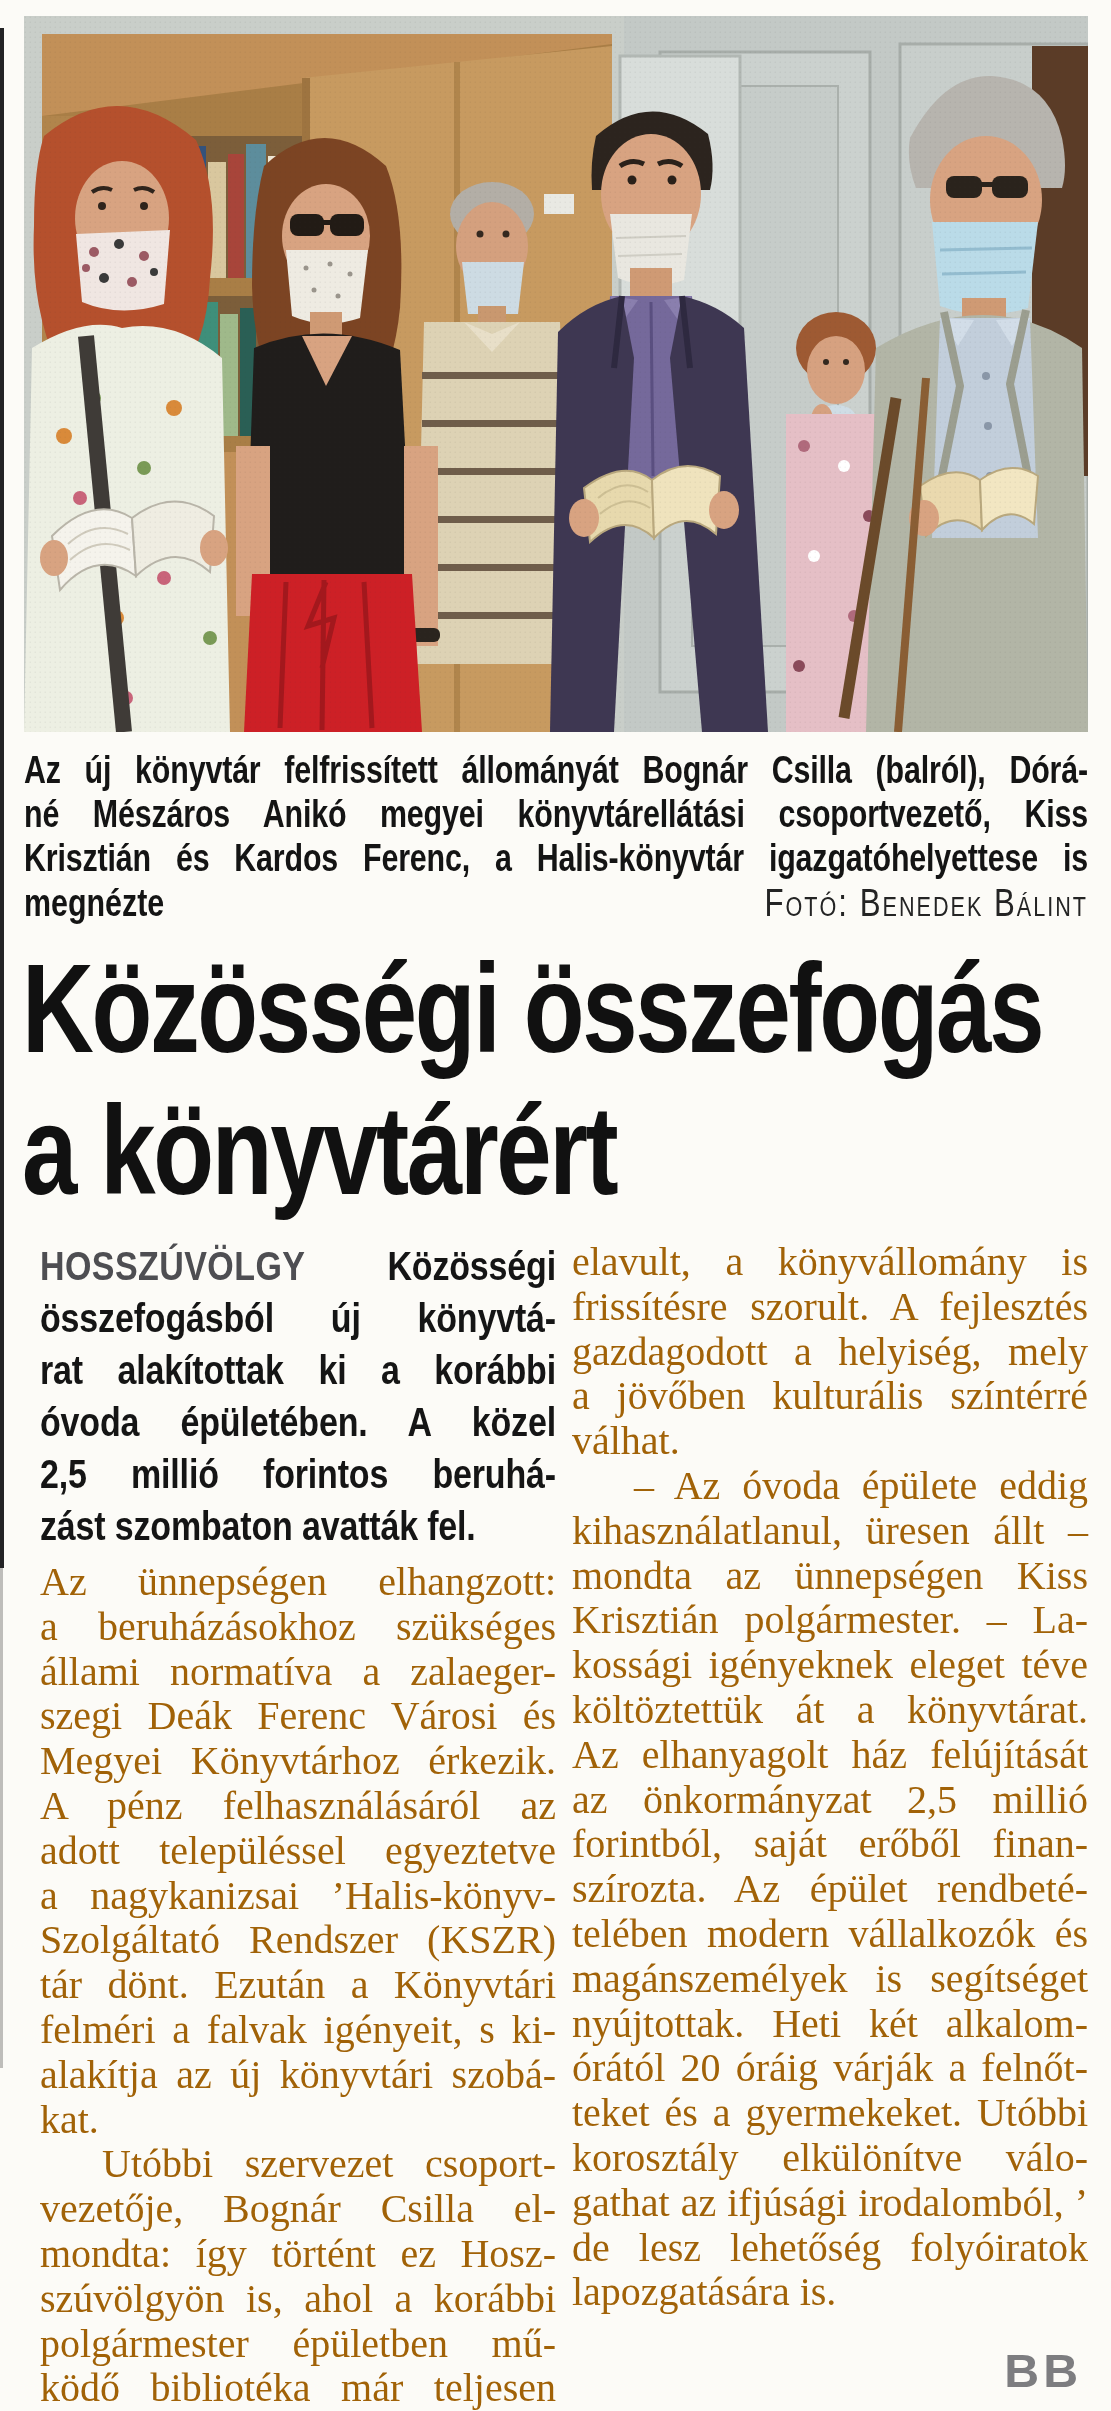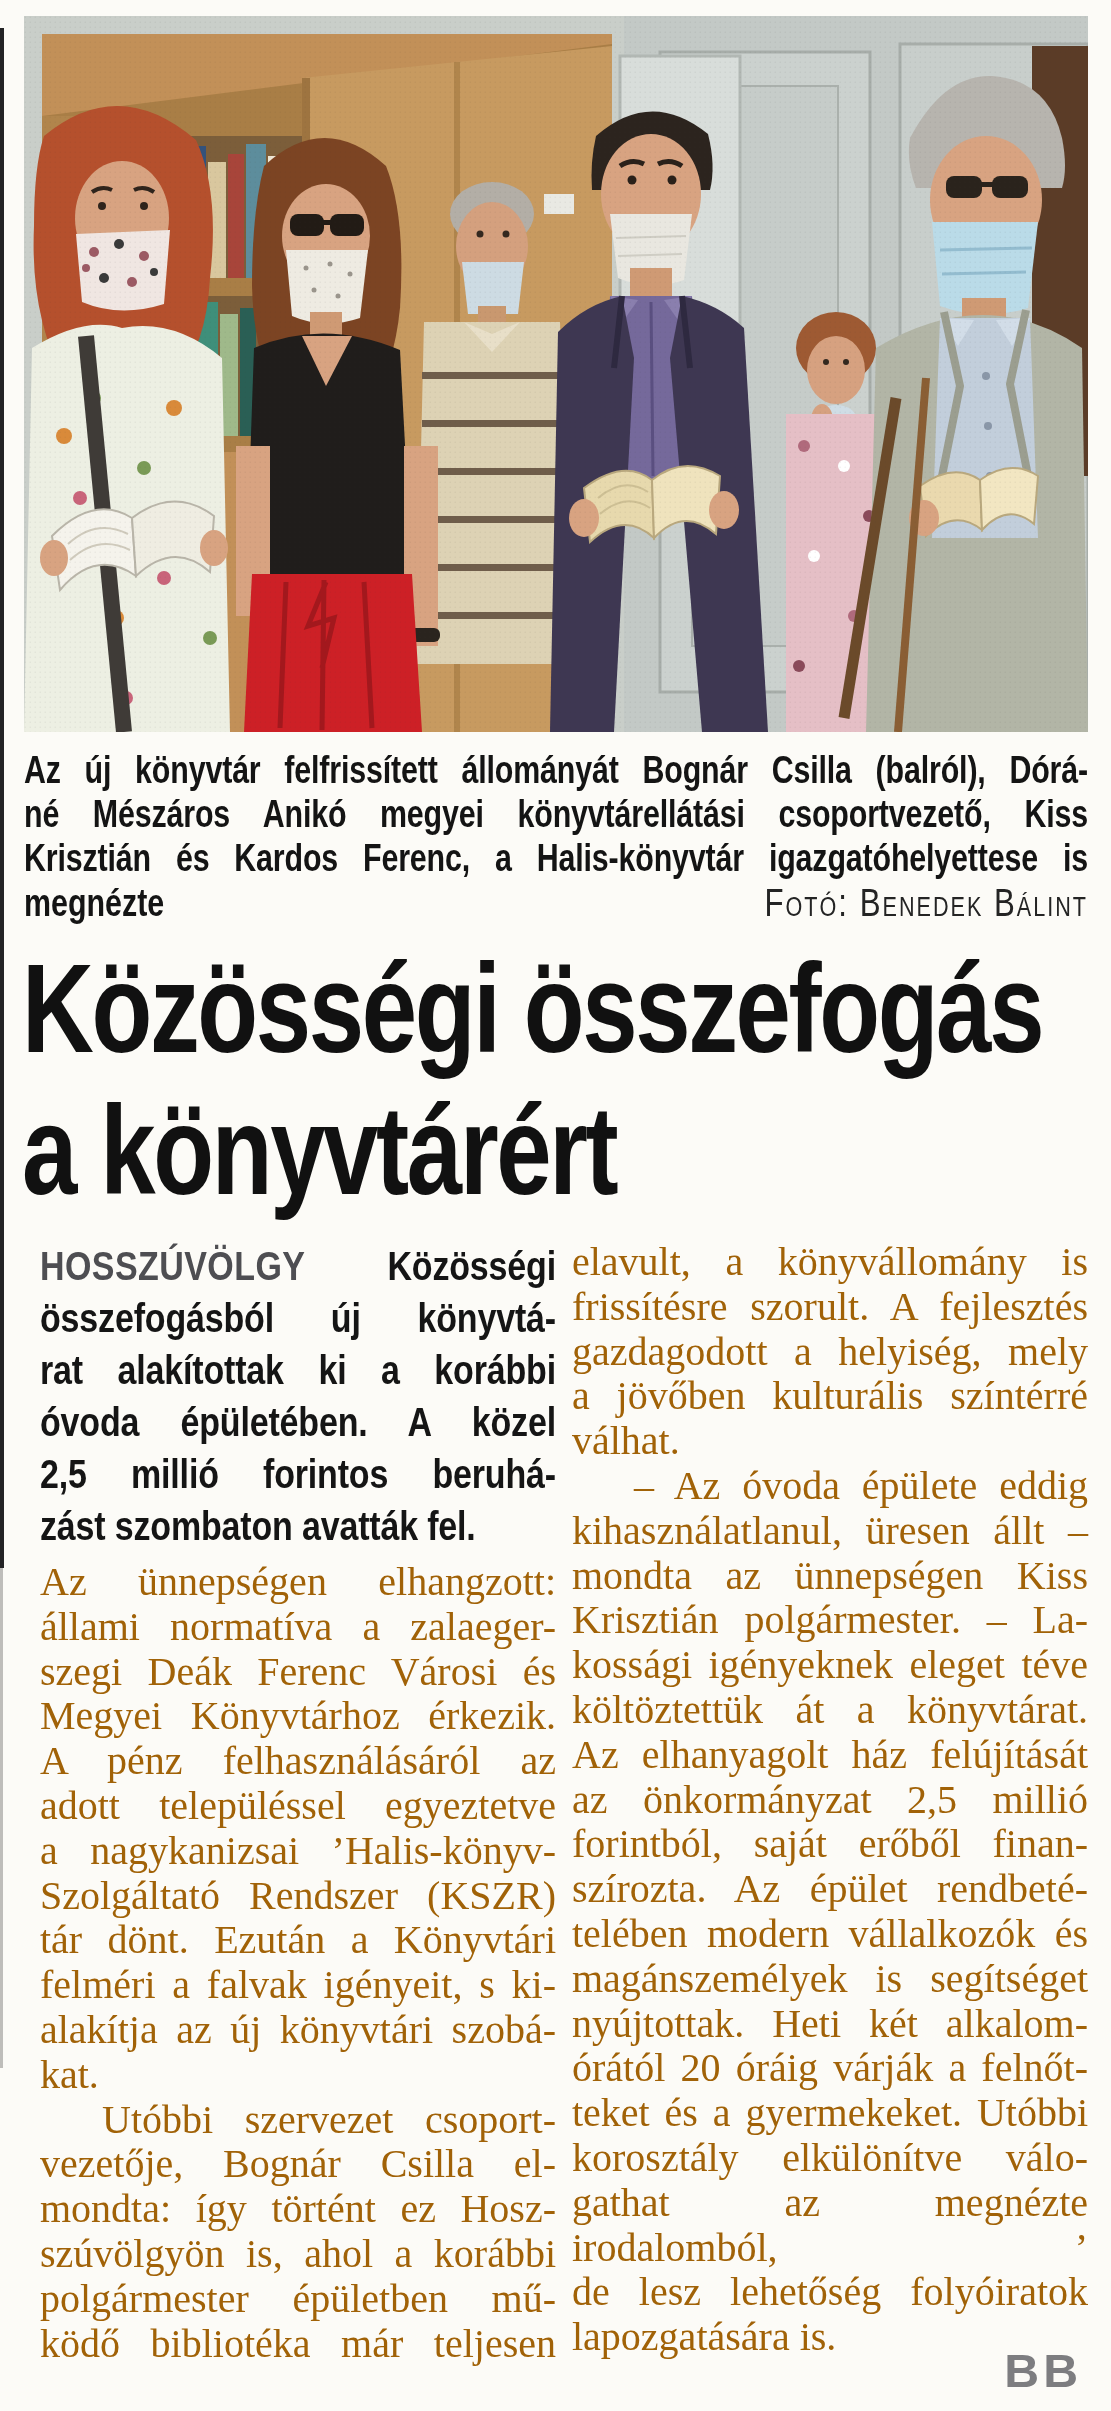--- a/index.html
+++ b/index.html
@@ -275,20 +275,21 @@
       <div>
           <div class="lead-line line">összefogásból új könyvtá-</div>
           <div class="lead-line line">rat alakítottak ki a korábbi</div>
           <div class="lead-line line">óvoda épületében. A közel</div>
           <div class="lead-line line">2,5 millió forintos beruhá-</div>
           <div class="lead-line line end">zást szombaton avatták fel.</div>
         </div>
     </div>
     <div class="serif">
         <div class="body-line line">Az ünnepségen elhangzott:</div>
+        <div class="body-line line">a beruházásokhoz szükséges</div>
         <div class="body-line line">állami normatíva a zalaeger-</div>
         <div class="body-line line">szegi Deák Ferenc Városi és</div>
         <div class="body-line line">Megyei Könyvtárhoz érkezik.</div>
         <div class="body-line line">A pénz felhasználásáról az</div>
         <div class="body-line line">adott településsel egyeztetve</div>
         <div class="body-line line">a nagykanizsai ’Halis-könyv-</div>
         <div class="body-line line">Szolgáltató Rendszer (KSZR)</div>
         <div class="body-line line">tár dönt. Ezután a Könyvtári</div>
         <div class="body-line line">felméri a falvak igényeit, s ki-</div>
         <div class="body-line line">alakítja az új könyvtári szobá-</div>
@@ -318,19 +319,19 @@
         <div class="body-line line">Az elhanyagolt ház felújítását</div>
         <div class="body-line line">az önkormányzat 2,5 millió</div>
         <div class="body-line line">forintból, saját erőből finan-</div>
         <div class="body-line line">szírozta. Az épület rendbeté-</div>
         <div class="body-line line">telében modern vállalkozók és</div>
         <div class="body-line line">magánszemélyek is segítséget</div>
         <div class="body-line line">nyújtottak. Heti két alkalom-</div>
         <div class="body-line line">órától 20 óráig várják a felnőt-</div>
         <div class="body-line line">teket és a gyermekeket. Utóbbi</div>
         <div class="body-line line">korosztály elkülönítve válo-</div>
-        <div class="body-line line">gathat az megnézte irodalomból, ’</div>
+        <div class="body-line line">gathat az ifjúsági irodalomból, ’</div>
         <div class="body-line line">de lesz lehetőség folyóiratok</div>
         <div class="body-line line end">lapozgatására is.</div>
       </div>
     <span class="byline" style="color: rgb(125, 125, 128);">BB</span>
   </div>
 </div>
 
 </body></html>

